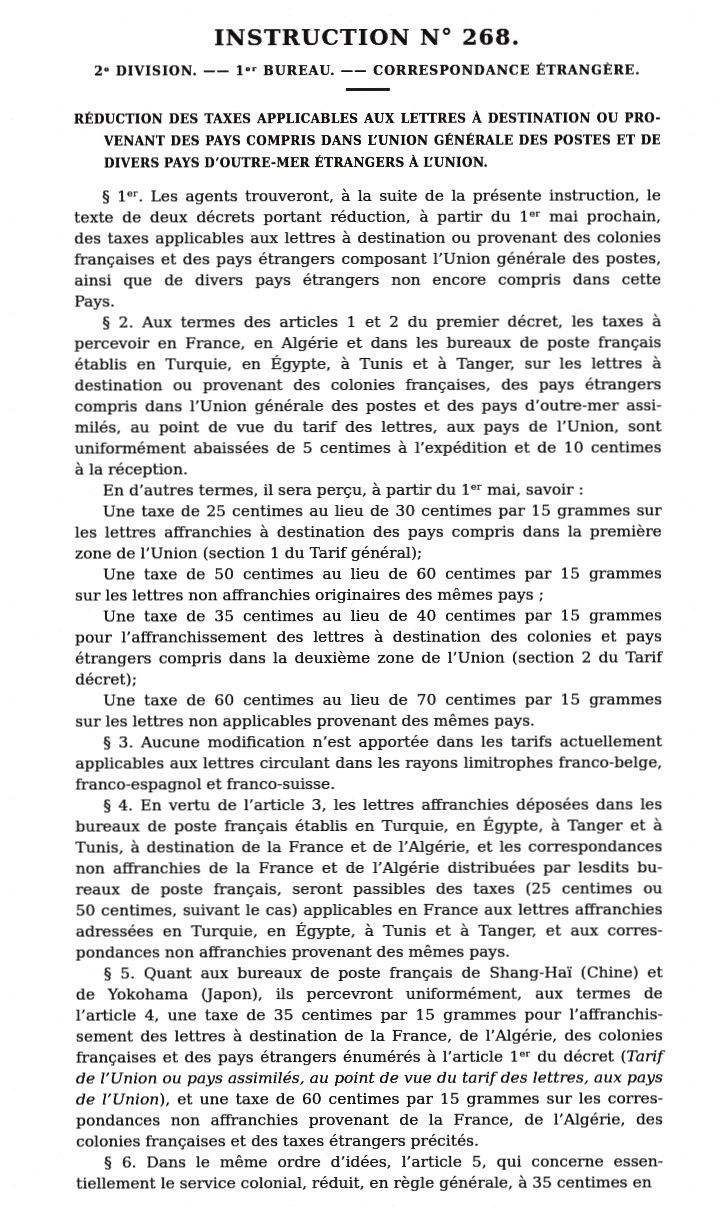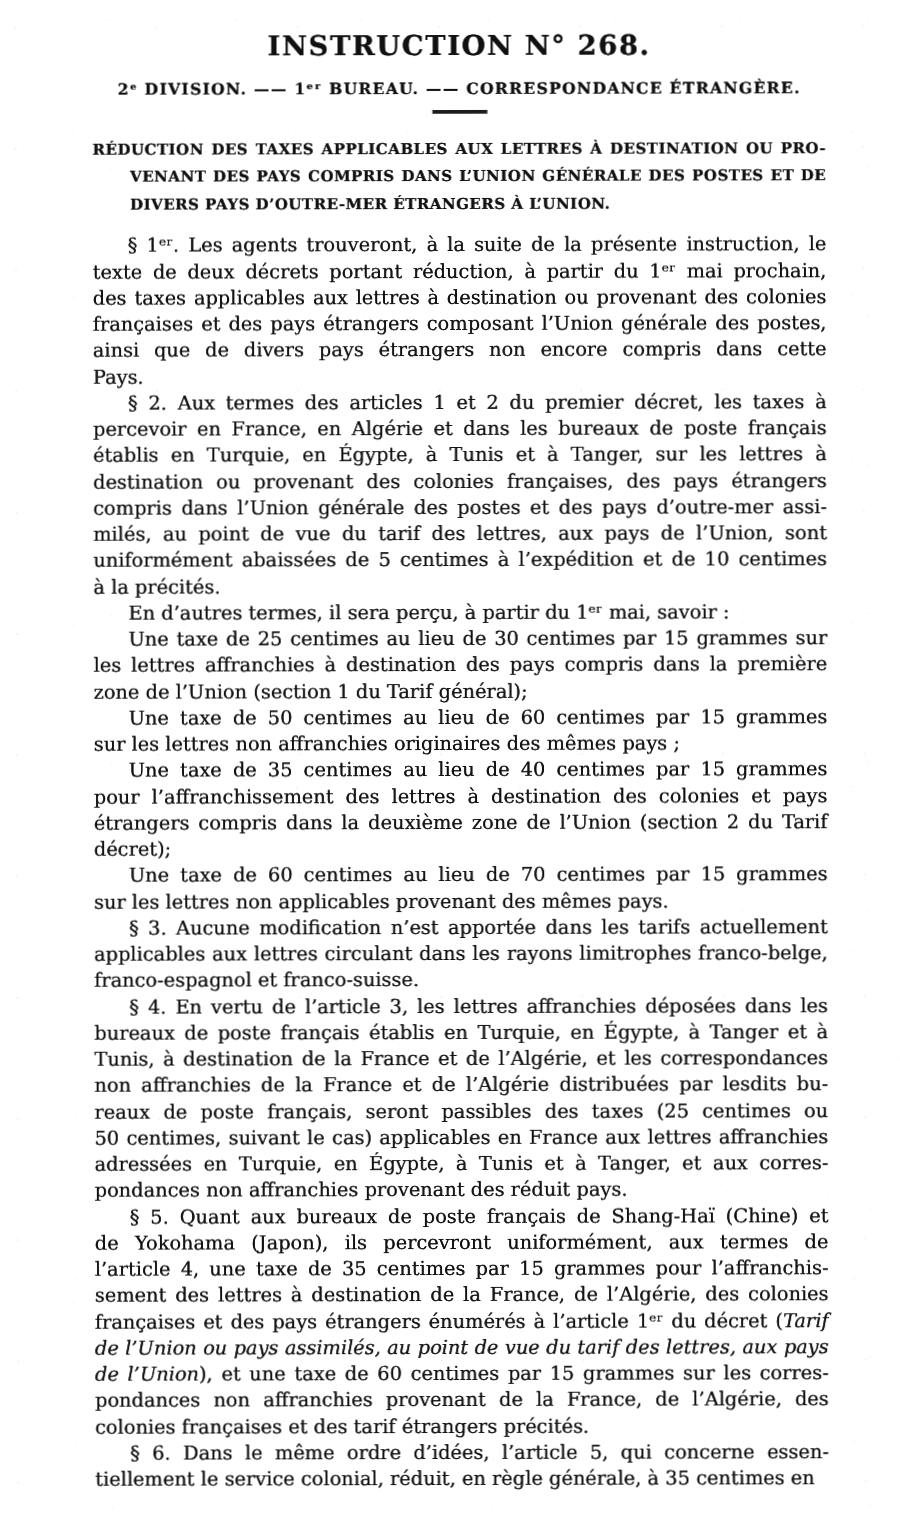--- a/index.html
+++ b/index.html
@@ -111,21 +111,21 @@
         <div class="line last"><span>Pays.</span></div>
       </div>
       <div class="para">
         <div class="line first"><span>§ 2. Aux termes des articles 1 et 2 du premier décret, les taxes à</span></div>
         <div class="line"><span>percevoir en France, en Algérie et dans les bureaux de poste français</span></div>
         <div class="line"><span>établis en Turquie, en Égypte, à Tunis et à Tanger, sur les lettres à</span></div>
         <div class="line"><span>destination ou provenant des colonies françaises, des pays étrangers</span></div>
         <div class="line"><span>compris dans l’Union générale des postes et des pays d’outre-mer assi-</span></div>
         <div class="line"><span>milés, au point de vue du tarif des lettres, aux pays de l’Union, sont</span></div>
         <div class="line"><span>uniformément abaissées de 5 centimes à l’expédition et de 10 centimes</span></div>
-        <div class="line last"><span>à la précités.</span></div>
+        <div class="line last"><span>à la réception.</span></div>
       </div>
       <div class="para">
         <div class="line first last"><span>En d’autres termes, il sera perçu, à partir du 1ᵉʳ mai, savoir :</span></div>
       </div>
       <div class="para">
         <div class="line first"><span>Une taxe de 25 centimes au lieu de 30 centimes par 15 grammes sur</span></div>
         <div class="line"><span>les lettres affranchies à destination des pays compris dans la première</span></div>
         <div class="line last"><span>zone de l’Union (section 1 du Tarif général);</span></div>
       </div>
       <div class="para">
@@ -148,31 +148,31 @@
         <div class="line last"><span>franco-espagnol et franco-suisse.</span></div>
       </div>
       <div class="para">
         <div class="line first"><span>§ 4. En vertu de l’article 3, les lettres affranchies déposées dans les</span></div>
         <div class="line"><span>bureaux de poste français établis en Turquie, en Égypte, à Tanger et à</span></div>
         <div class="line"><span>Tunis, à destination de la France et de l’Algérie, et les correspondances</span></div>
         <div class="line"><span>non affranchies de la France et de l’Algérie distribuées par lesdits bu-</span></div>
         <div class="line"><span>reaux de poste français, seront passibles des taxes (25 centimes ou</span></div>
         <div class="line"><span>50 centimes, suivant le cas) applicables en France aux lettres affranchies</span></div>
         <div class="line"><span>adressées en Turquie, en Égypte, à Tunis et à Tanger, et aux corres-</span></div>
-        <div class="line last"><span>pondances non affranchies provenant des réduit pays.</span></div>
+        <div class="line last"><span>pondances non affranchies provenant des mêmes pays.</span></div>
       </div>
       <div class="para">
         <div class="line first"><span>§ 5. Quant aux bureaux de poste français de Shang-Haï (Chine) et</span></div>
         <div class="line"><span>de Yokohama (Japon), ils percevront uniformément, aux termes de</span></div>
         <div class="line"><span>l’article 4, une taxe de 35 centimes par 15 grammes pour l’affranchis-</span></div>
         <div class="line"><span>sement des lettres à destination de la France, de l’Algérie, des colonies</span></div>
         <div class="line"><span>françaises et des pays étrangers énumérés à l’article 1ᵉʳ du décret (</span><span class="it">Tarif</span></div>
         <div class="line"><span class="it">de l’Union ou pays assimilés, au point de vue du tarif des lettres, aux pays</span></div>
         <div class="line"><span class="it">de l’Union</span><span>), et une taxe de 60 centimes par 15 grammes sur les corres-</span></div>
         <div class="line"><span>pondances non affranchies provenant de la France, de l’Algérie, des</span></div>
-        <div class="line last"><span>colonies françaises et des tarif étrangers précités.</span></div>
+        <div class="line last"><span>colonies françaises et des taxes étrangers précités.</span></div>
       </div>
       <div class="para">
         <div class="line first"><span>§ 6. Dans le même ordre d’idées, l’article 5, qui concerne essen-</span></div>
         <div class="line last"><span>tiellement le service colonial, réduit, en règle générale, à 35 centimes en</span></div>
       </div>
     </div>
 </div>
 
 </body></html>

